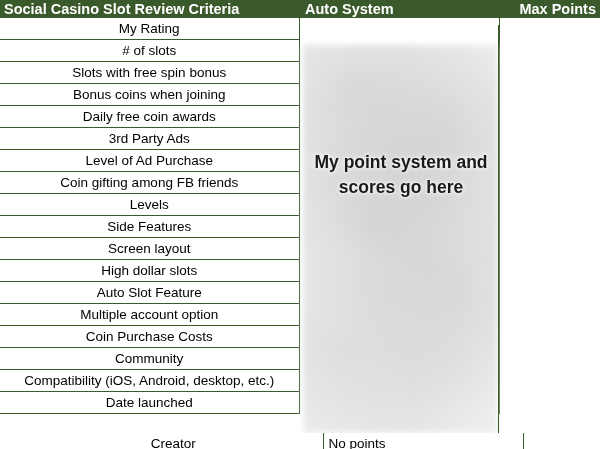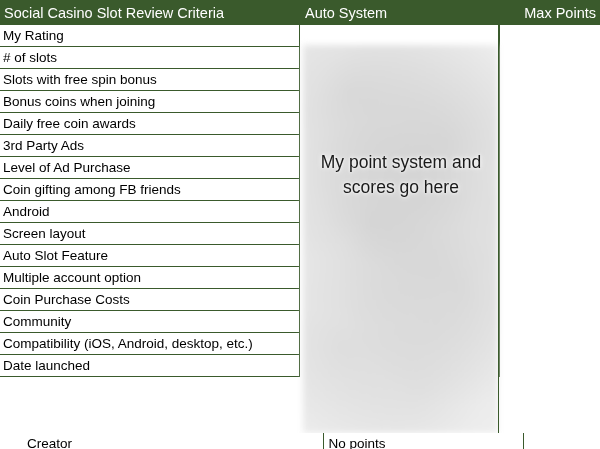--- a/index.html
+++ b/index.html
@@ -26,22 +26,22 @@
   }
   table.grid col.c-criteria { width: 299px; }
   table.grid col.c-points   { width: 200px; }
   table.grid col.c-max      { width: 101px; }
 
   
   tr.header-row td {
     background: #3a5a2c;
     color: #ffffff;
     font-size: 14.5px;
-    font-weight: normal;
-    height: 25px;
+    font-weight: bold;
+    height: 18px;
     padding: 0 4px;
     vertical-align: middle;
     white-space: nowrap;
     overflow: hidden;
     border: none;
   }
   tr.header-row td.hdr-criteria { text-align: left; }
   tr.header-row td.hdr-points   { text-align: left; padding-left: 6px; }
   tr.header-row td.hdr-max      { text-align: right; }
 
@@ -52,21 +52,21 @@
     color: #000000;
     padding: 0 3px;
     vertical-align: middle;
     white-space: nowrap;
     overflow: hidden;
     background: #ffffff;
   }
   tr.data-row td.cell-criteria {
     border-bottom: 1px solid #3a5a2c;
     border-right: 1px solid #3a5a2c;
-    text-align: left;
+    text-align: center;
   }
   tr.data-row td.cell-points {
     border: none;
     text-align: left;
     padding-left: 5px;
   }
   tr.data-row td.cell-max {
     border-left: 1px solid #3a5a2c;
     text-align: right;
     padding-right: 6px;
@@ -98,20 +98,21 @@
     position: absolute;
     left: 303px;
     top: 150px;
     width: 196px;
     text-align: center;
     font-size: 17.5px;
     line-height: 25px;
     color: #1a1a1a;
     text-shadow: 0 0 3px #ffffff, 0 0 6px #ffffff;
     pointer-events: none;
+    font-weight: bold;
   }
   .vline-max {
     position: absolute;
     left: 498px;
     top: 25px;
     width: 1px;
     height: 424px;
     background: #3a5a2c;
     pointer-events: none;
   }
@@ -178,26 +179,36 @@
         <td class="cell-criteria">Level of Ad Purchase</td>
         <td class="cell-points"></td>
         <td class="cell-max"></td>
       </tr>
       <tr class="data-row">
         <td class="cell-criteria">Coin gifting among FB friends</td>
         <td class="cell-points"></td>
         <td class="cell-max"></td>
       </tr>
       <tr class="data-row">
-        <td class="cell-criteria">Android</td>
+        <td class="cell-criteria">Levels</td>
+        <td class="cell-points"></td>
+        <td class="cell-max"></td>
+      </tr>
+      <tr class="data-row">
+        <td class="cell-criteria">Side Features</td>
         <td class="cell-points"></td>
         <td class="cell-max"></td>
       </tr>
       <tr class="data-row">
         <td class="cell-criteria">Screen layout</td>
+        <td class="cell-points"></td>
+        <td class="cell-max"></td>
+      </tr>
+      <tr class="data-row">
+        <td class="cell-criteria">High dollar slots</td>
         <td class="cell-points"></td>
         <td class="cell-max"></td>
       </tr>
       <tr class="data-row">
         <td class="cell-criteria">Auto Slot Feature</td>
         <td class="cell-points"></td>
         <td class="cell-max"></td>
       </tr>
       <tr class="data-row">
         <td class="cell-criteria">Multiple account option</td>

